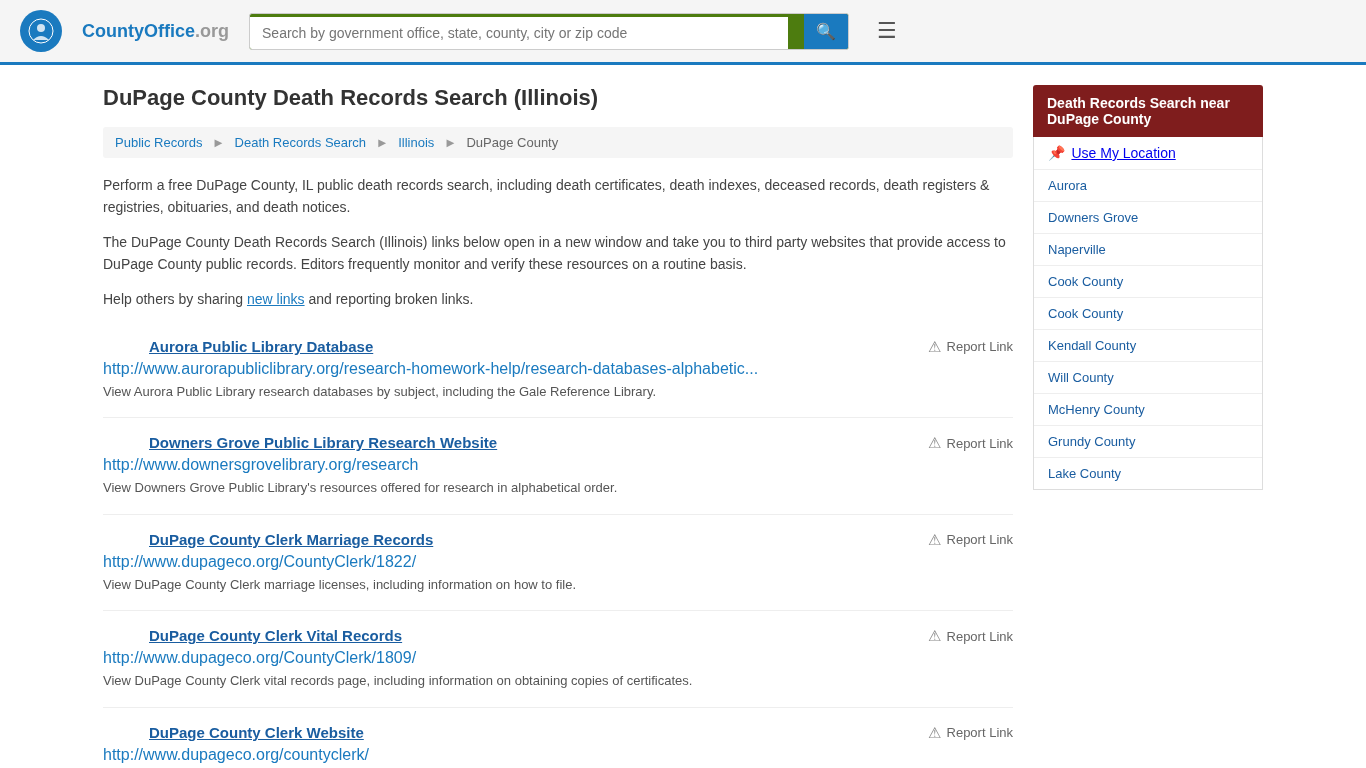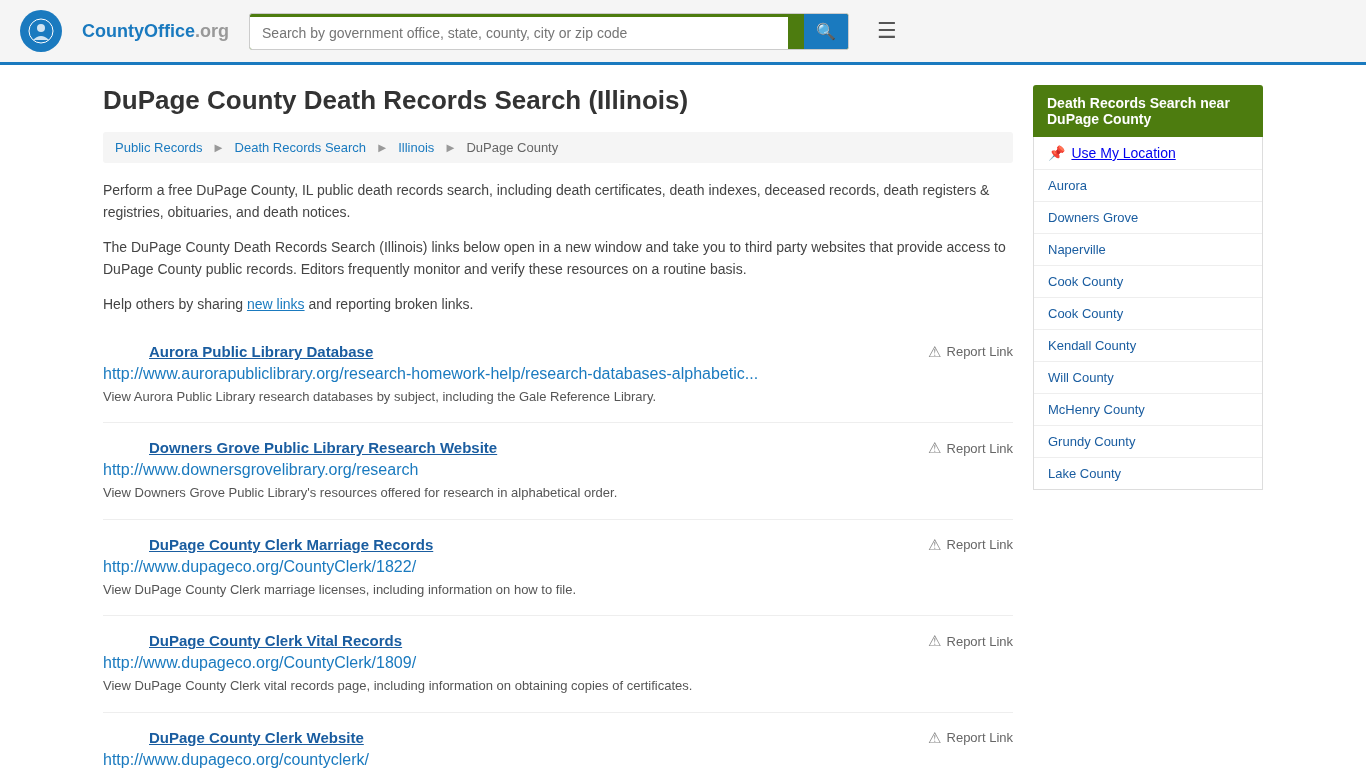--- a/index.html
+++ b/index.html
@@ -84,21 +84,21 @@
     .content-area {
       flex: 1;
     }
     .sidebar {
       width: 230px;
       flex-shrink: 0;
     }
 
     
     .page-title {
-      font-size: 26px;
+      font-size: 22px;
       font-weight: bold;
       color: #333;
       margin-bottom: 16px;
     }
 
     
     .breadcrumb {
       background: #f5f5f5;
       padding: 8px 12px;
       border-radius: 3px;
@@ -158,21 +158,21 @@
       margin: 4px 0;
     }
     .result-desc {
       font-size: 13px;
       color: #555;
       line-height: 1.5;
     }
 
     
     .sidebar-section-title {
-      background: #4d7c0f;
+      background: #7f1d1d;
       color: white;
       padding: 10px 14px;
       font-size: 14px;
       font-weight: bold;
       border-radius: 3px 3px 0 0;
       margin-top: 0;
     }
     .sidebar-section {
       border: 1px solid #ddd;
       border-top: none;

